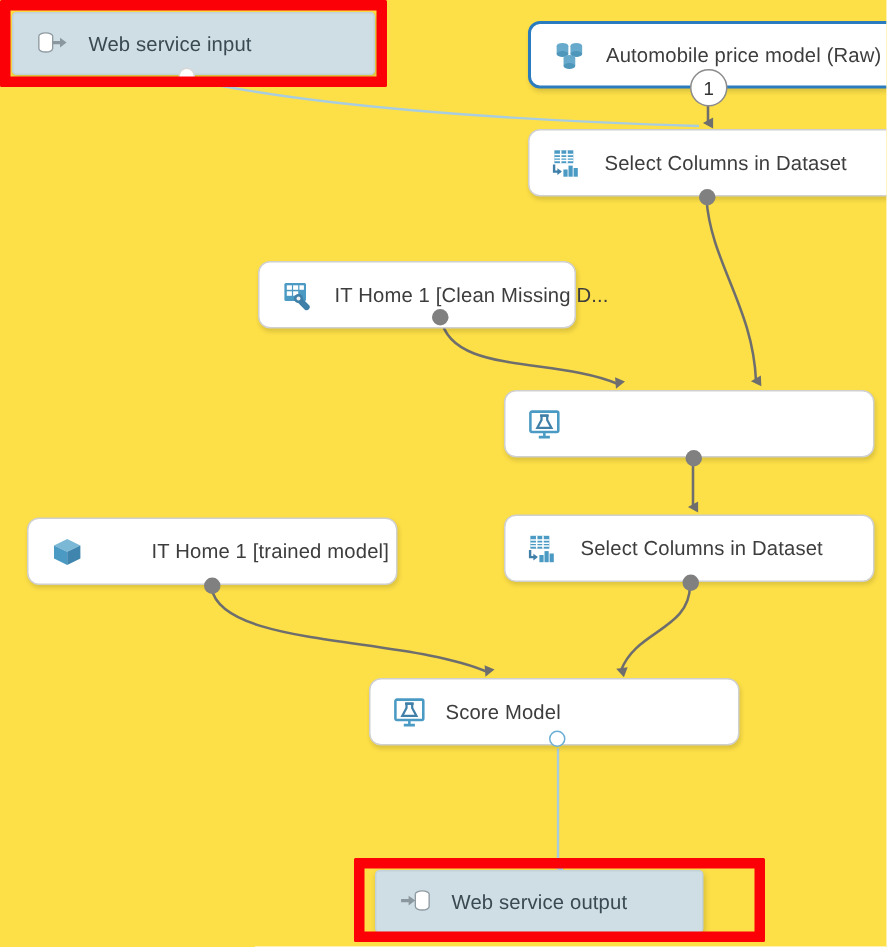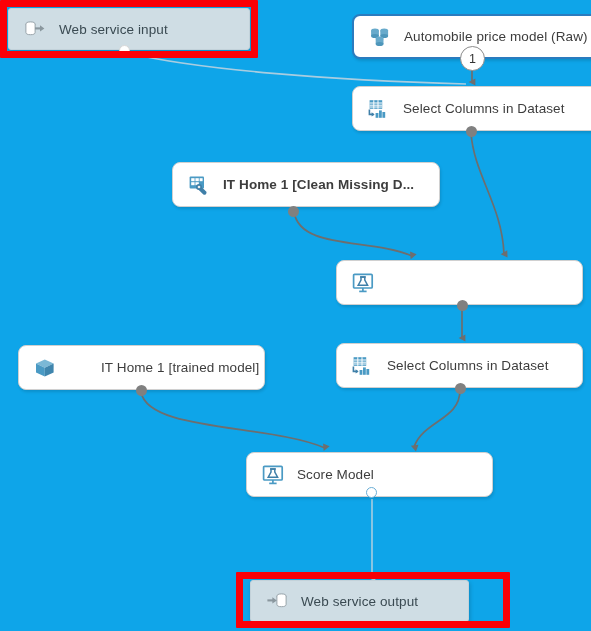--- a/index.html
+++ b/index.html
@@ -7,21 +7,21 @@
     padding: 0;
     background: #ffffff;
   }
   body {
     font-family: "Liberation Sans", sans-serif;
   }
   #canvas {
     position: relative;
     width: 591px;
     height: 631px;
-    background: #0ea5e9;
+    background: #fde047;
     overflow: hidden;
   }
   
   #edges {
     position: absolute;
     left: 0; top: 0;
     width: 591px;
     height: 631px;
     pointer-events: none;
   }
@@ -194,21 +194,21 @@
         <path d="M4.6,14.2 L7.6,16.4 L4.6,18.6 Z" fill="#3f7fa8"></path>
         <rect x="8.6" y="15.0" width="2.8" height="4.8" fill="#4a9ac4"></rect>
         <rect x="12.0" y="12.4" width="2.8" height="7.4" fill="#4a9ac4"></rect>
         <rect x="15.4" y="14.0" width="2.8" height="5.8" fill="#4a9ac4"></rect>
       </svg>
     </span>
     <span class="node-label">Select Columns in Dataset</span>
   </div>
   <div class="port out-solid" style="left:466px; top:126px;"></div>
 
-  <div class="node" style="left:172px; top:162px; width:268px; height:45px;font-weight:bold;">
+  <div class="node" style="left:172px; top:174px; width:212px; height:45px;">
     <span class="node-icon">
       <svg width="24" height="22" viewBox="0 0 24 22">
         <rect x="2.6" y="2.6" width="14.4" height="12" rx="1" fill="#4a9ac4"></rect>
         <g fill="#ffffff">
           <rect x="4.2" y="4.2" width="3.4" height="3.0"></rect>
           <rect x="8.4" y="4.2" width="3.4" height="3.0"></rect>
           <rect x="12.6" y="4.2" width="3.0" height="3.0"></rect>
           <rect x="4.2" y="8.2" width="3.4" height="3.0"></rect>
           <rect x="8.4" y="8.2" width="3.4" height="3.0"></rect>
         </g>

